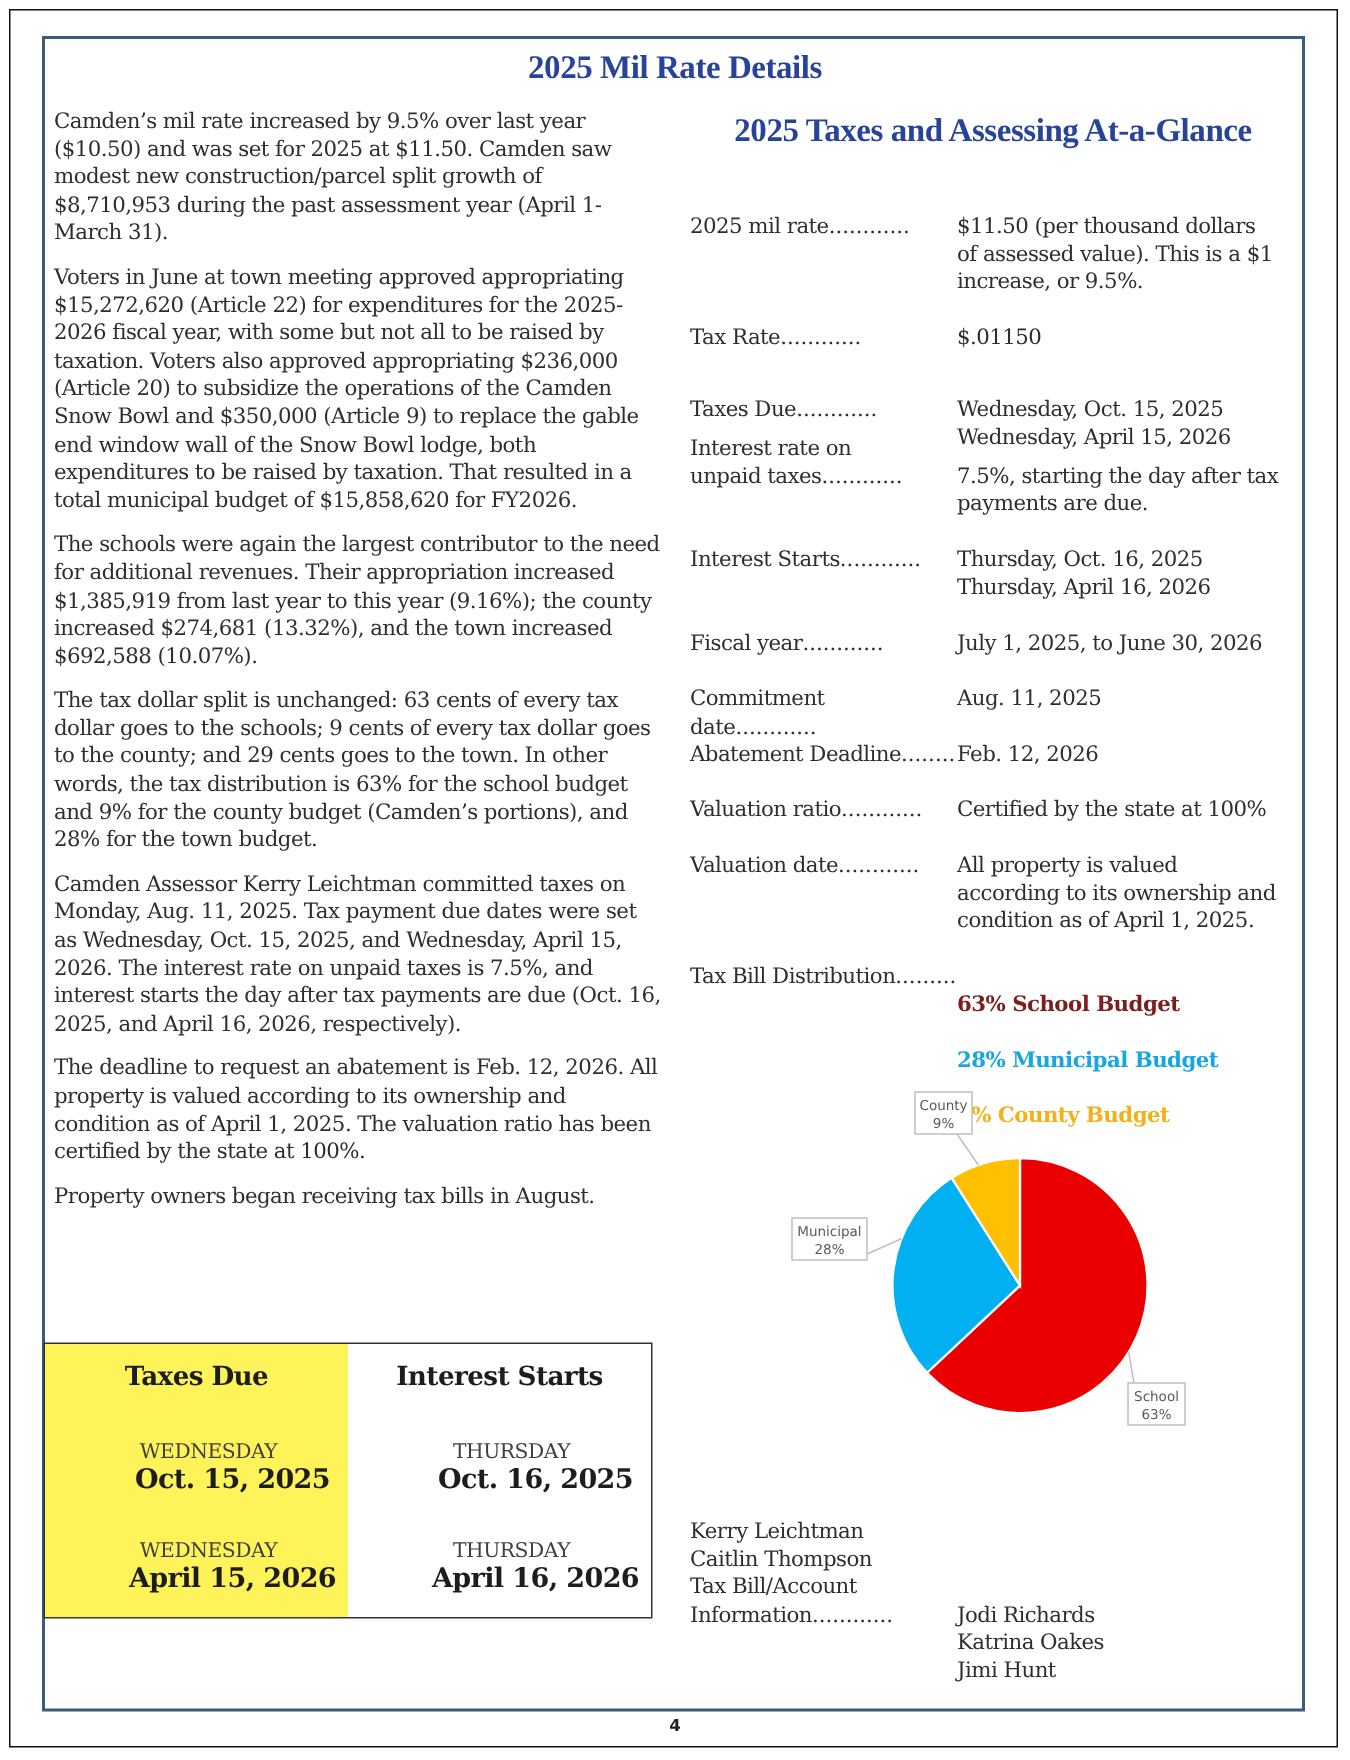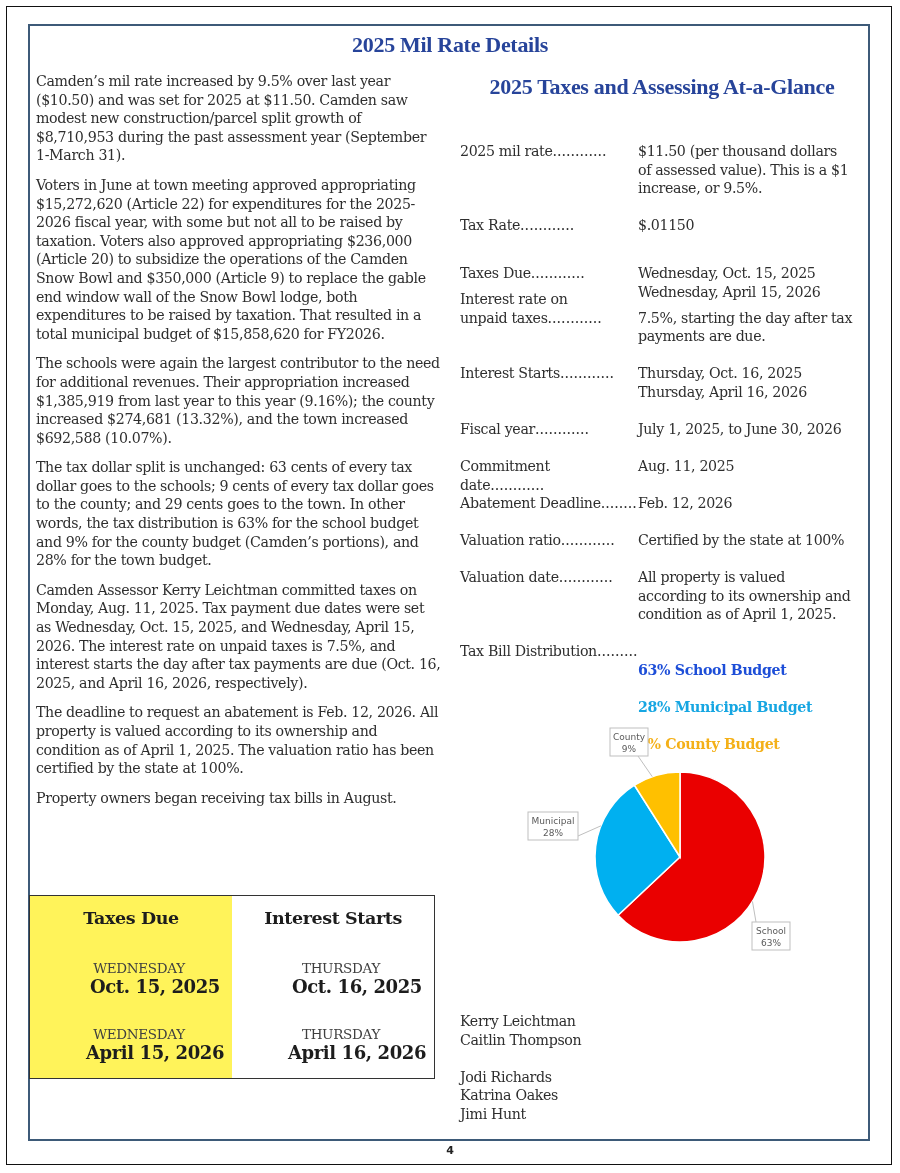--- a/index.html
+++ b/index.html
@@ -19,21 +19,21 @@
     .glance-title { position: absolute; left: 462px; width: 400px; top: 74px; text-align: center;
                     font-family: "Liberation Serif", serif; font-weight: bold; font-size: 22px;
                     color: #27449a; letter-spacing: -0.3px; }
     .glance { position: absolute; left: 460px; top: 140px; width: 410px;
               font-family: "DejaVu Serif", serif; font-size: 14.2px; line-height: 18.6px;
               color: #2e2e2e; letter-spacing: -0.35px; }
     .row { position: absolute; left: 0; width: 410px; display: flex; }
     .row .label { width: 178px; white-space: pre-line; position: relative; flex: none; }
     .row .label .dots { letter-spacing: 0; }
     .row .value { width: 230px; white-space: pre-line; padding-left: 0; flex: none; }
-    .dist-school { color: #1d4ed8; font-weight: bold; }
+    .dist-school { color: #7f1d1d; font-weight: bold; }
     .dist-muni { color: #16a6e2; font-weight: bold; }
     .dist-county { color: #f4b018; font-weight: bold; }
     .dates-box { position: absolute; left: 29px; top: 895px; width: 406px; height: 184px;
                  border: 1.5px solid #333; box-sizing: border-box; display: flex; }
     .dates-col { width: 50%; text-align: center; box-sizing: border-box; position: relative; }
     .dates-col.due { background: #fff35a; }
     .dates-head { position: absolute; left: 0; right: 0; top: 12px;
                   font-family: "DejaVu Serif", serif; font-weight: bold; font-size: 17.5px;
                   color: #1d1d1d; letter-spacing: -0.4px; }
     .day { position: absolute; left: 0; right: 0; font-family: "DejaVu Serif", serif;
@@ -47,21 +47,21 @@
   </style>
 </head>
 <body>
 
 <div class="outer"></div>
 <div class="frame"></div>
 
 <div class="main-title">2025 Mil Rate Details</div>
 
 <div class="body-col">
-  <p>Camden’s mil rate increased by 9.5% over last year ($10.50) and was set for 2025 at $11.50. Camden saw modest new construction/parcel split growth of $8,710,953 during the past assessment year (September 1-March 31).</p>
+  <p>Camden’s mil rate increased by 9.5% over last year ($10.50) and was set for 2025 at $11.50. Camden saw modest new construction/parcel split growth of $8,710,953 during the past assessment year (April 1-March 31).</p>
   <p>Voters in June at town meeting approved appropriating $15,272,620 (Article 22) for expenditures for the 2025-2026 fiscal year, with some but not all to be raised by taxation. Voters also approved appropriating $236,000 (Article 20) to subsidize the operations of the Camden Snow Bowl and $350,000 (Article 9) to replace the gable end window wall of the Snow Bowl lodge, both expenditures to be raised by taxation. That resulted in a total municipal budget of $15,858,620 for FY2026.</p>
   <p>The schools were again the largest contributor to the need for additional revenues. Their appropriation increased $1,385,919 from last year to this year (9.16%); the county increased $274,681 (13.32%), and the town increased $692,588 (10.07%).</p>
   <p>The tax dollar split is unchanged: 63 cents of every tax dollar goes to the schools; 9 cents of every tax dollar goes to the county; and 29 cents goes to the town. In other words, the tax distribution is 63% for the school budget and 9% for the county budget (Camden’s portions), and 28% for the town budget.</p>
   <p>Camden Assessor Kerry Leichtman committed taxes on Monday, Aug. 11, 2025. Tax payment due dates were set as Wednesday, Oct. 15, 2025, and Wednesday, April 15, 2026. The interest rate on unpaid taxes is 7.5%, and interest starts the day after tax payments are due (Oct. 16, 2025, and April 16, 2026, respectively).</p>
   <p>The deadline to request an abatement is Feb. 12, 2026. All property is valued according to its ownership and condition as of April 1, 2025. The valuation ratio has been certified by the state at 100%.</p>
   <p>Property owners began receiving tax bills in August.</p>
 </div>
 
 <div class="dates-box">
   <div class="dates-col due">
@@ -137,20 +137,22 @@
       <div class="dist-school">63% School Budget</div>
       <div class="dist-muni">28% Municipal Budget</div>
       <div class="dist-county">9% County Budget</div>
     </div>
   </div>
   <div class="row" style="top:835px">
     <div class="value" style="padding-top:37.2px">Kerry Leichtman
 Caitlin Thompson</div>
   </div>
   <div class="row" style="top:909px">
+    <div class="label"><span>Tax Bill/Account
+</span><span>Information</span><span class="dots">............</span></div>
     <div class="value" style="padding-top:18.6px">Jodi Richards
 Katrina Oakes
 Jimi Hunt</div>
   </div>
 </div>
 
 <svg class="chart" id="pie" viewBox="0 0 300 240">
     <path d="M170,137 L170,52 A85,85 0 1 1 108.03766666918003,195.18650400393855 Z" fill="#ea0000" stroke="#ffffff" stroke-width="1.5"></path>
     <path d="M170,137 L108.03766666918003,195.18650400393855 A85,85 0 0 1 124.45472242678525,65.23212633232873 Z" fill="#00b0f0" stroke="#ffffff" stroke-width="1.5"></path>
     <path d="M170,137 L124.45472242678525,65.23212633232873 A85,85 0 0 1 169.99999999999997,52 Z" fill="#ffc000" stroke="#ffffff" stroke-width="1.5"></path>

